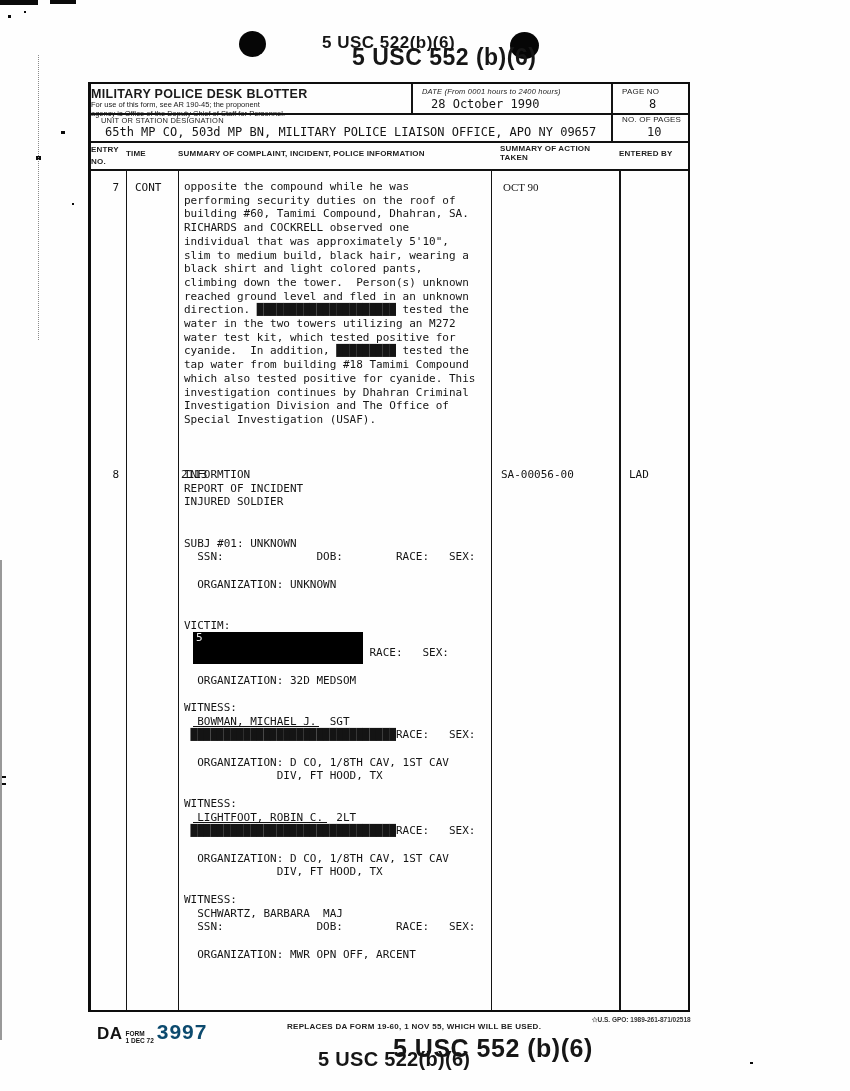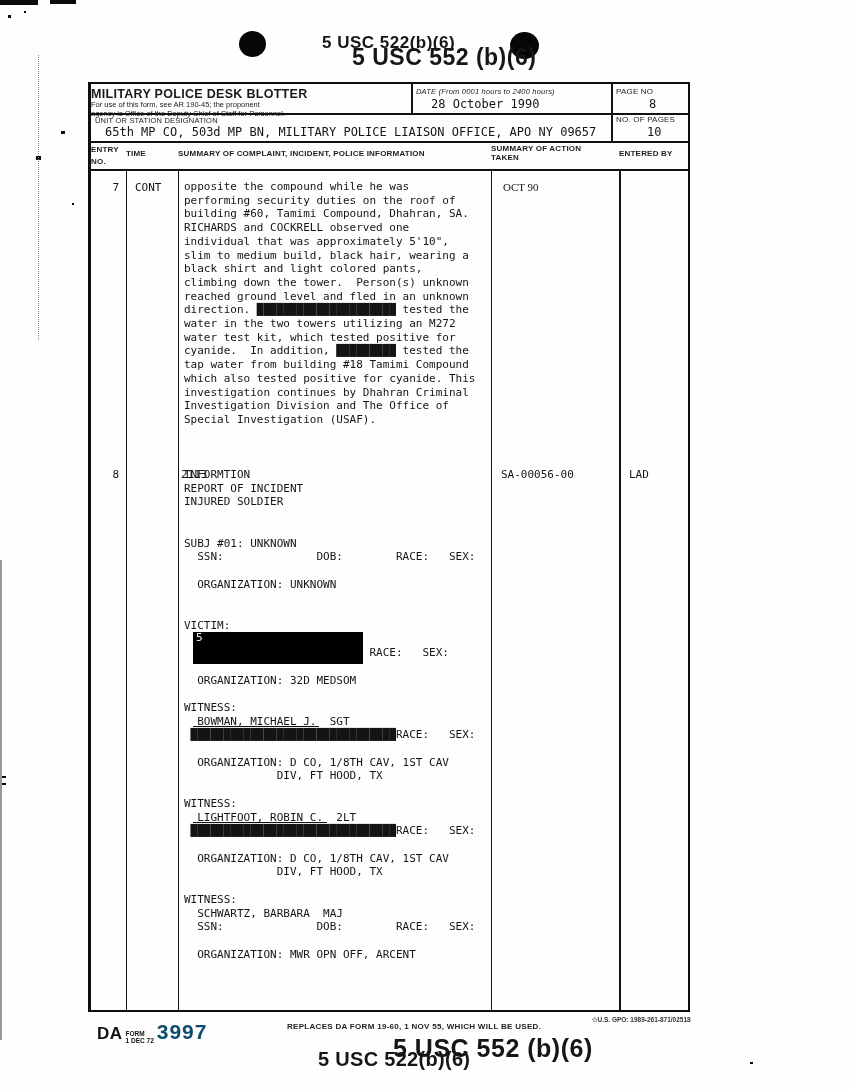--- a/index.html
+++ b/index.html
@@ -24,21 +24,21 @@
   .stamp.b-large{font-size:25px;font-weight:700;letter-spacing:0.5px;}
   .stamp.b-small{font-size:20px;font-weight:700;letter-spacing:0.3px;}
   
   .form{
     position:absolute;left:88px;top:82px;width:602px;height:930px;
     border:2px solid #0d0d0d;border-left-width:3px;
     box-sizing:border-box;background:transparent;
   }
   .hline{position:absolute;background:#111;height:2px;left:0;right:0;}
   .vline{position:absolute;background:#141414;width:1px;}
-  .lbl{position:absolute;font-size:8px;color:#222;letter-spacing:0.2px;white-space:nowrap;}
+  .lbl{position:absolute;font-size:8px;color:#222;letter-spacing:0.2px;white-space:nowrap;margin-left:6px;}
   .lbl.tiny{font-size:7.5px;}
   .lbl.italic{font-style:italic;}
   .center{text-align:left;}
   .mono{font-family:"DejaVu Sans Mono", monospace;color:#141414;}
   .pre{white-space:pre;}
   .multiline{white-space:pre-line;}
   .title{font-weight:bold;font-size:12.5px;letter-spacing:0.3px;}
   .subtitle{font-size:7.5px;line-height:8.5px;}
   .hdrcell{position:absolute;font-size:8px;font-weight:bold;color:#1d1d1d;letter-spacing:0.2px;}
   .val-mono{font-size:12px;}
@@ -105,21 +105,21 @@
     <div class="lbl tiny" style="left:4px;top:32px;">UNIT OR STATION DESIGNATION</div>
     <div class="abs mono val-mono" style="left:14px;top:41px;">65th MP CO, 503d MP BN, MILITARY POLICE LIAISON OFFICE, APO NY  09657</div>
 
     <div class="lbl" style="left:525px;top:31px;">NO. OF PAGES</div>
     <div class="abs mono val-mono" style="left:556px;top:41px;">10</div>
 
     <div class="hdrcell center multiline" style="left:0;top:60px;width:35px;line-height:12px;">ENTRY
 NO.</div>
     <div class="hdrcell center" style="left:35px;top:65px;width:52px;">TIME</div>
     <div class="hdrcell center" style="left:87px;top:65px;width:313px;">SUMMARY OF COMPLAINT, INCIDENT, POLICE INFORMATION</div>
-    <div class="hdrcell center multiline" style="left:400px;top:60px;width:128px;line-height:9px;">SUMMARY OF ACTION
+    <div class="hdrcell center multiline" style="left:409px;top:60px;width:128px;line-height:9px;">SUMMARY OF ACTION
 TAKEN</div>
     <div class="hdrcell center" style="left:528px;top:65px;width:74px;">ENTERED BY</div>
 
     <div class="abs mono body-mono" style="left:0;top:97px;width:28px;text-align:right;">7</div>
     <div class="abs mono body-mono" style="left:44px;top:97px;">CONT</div>
     <div class="abs mono body-mono pre" style="left:93px;top:96px;">opposite the compound while he was
 performing security duties on the roof of
 building #60, Tamimi Compound, Dhahran, SA.
 RICHARDS and COCKRELL observed one
 individual that was approximately 5'10",

